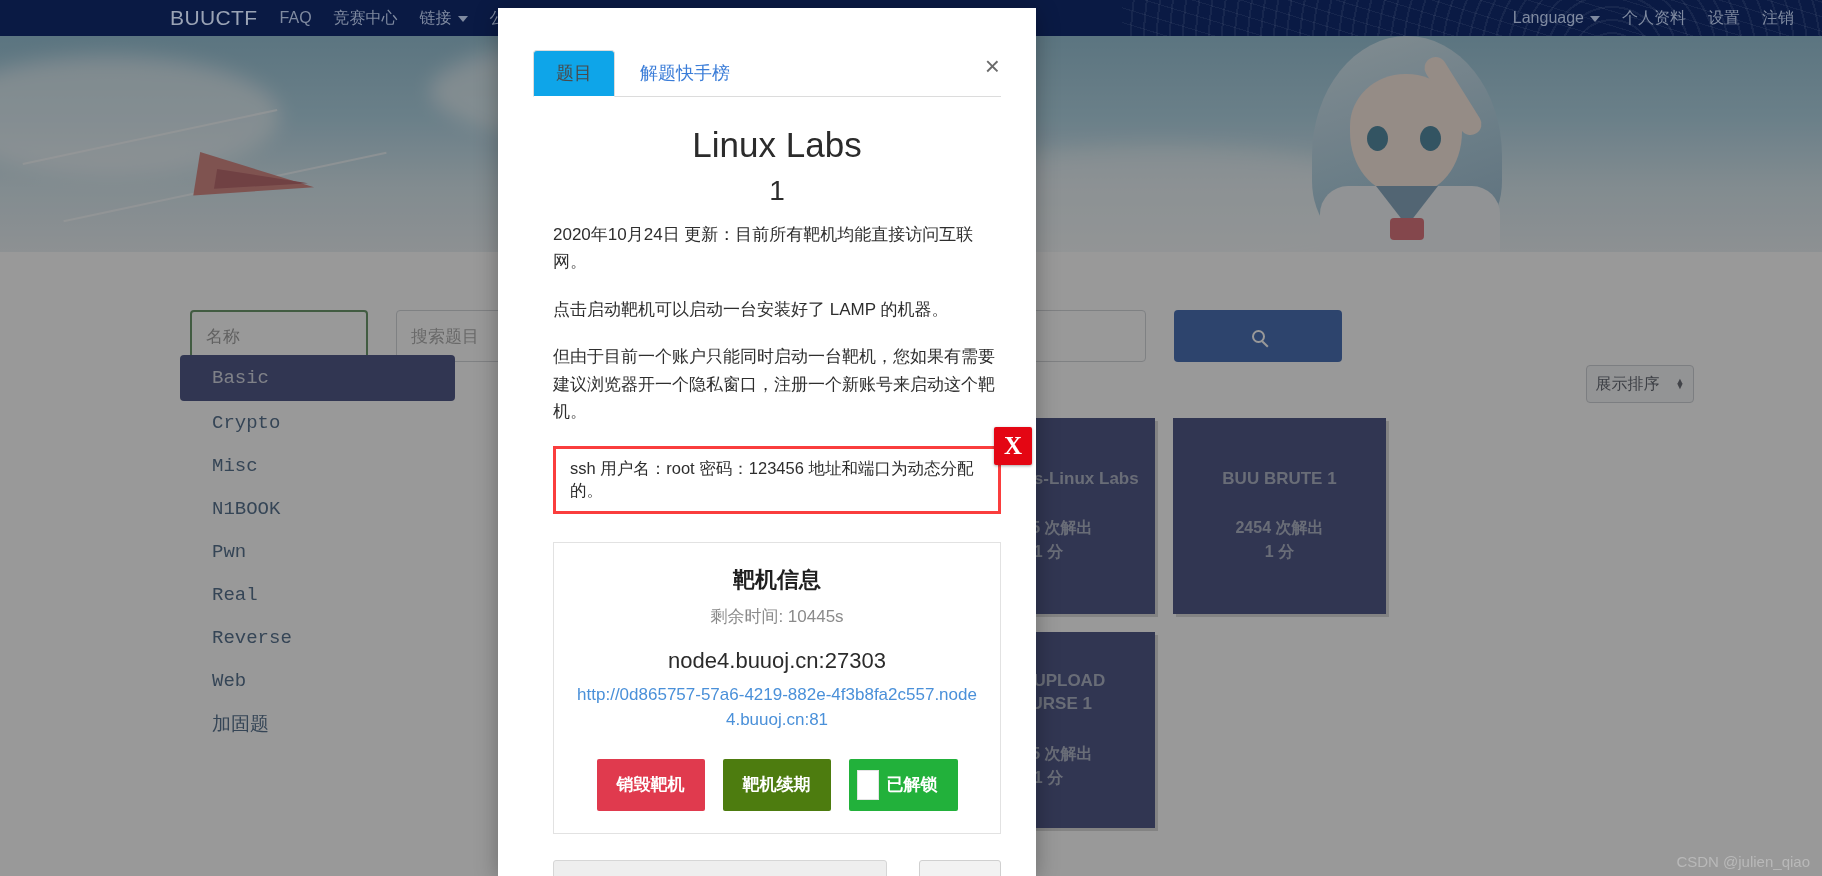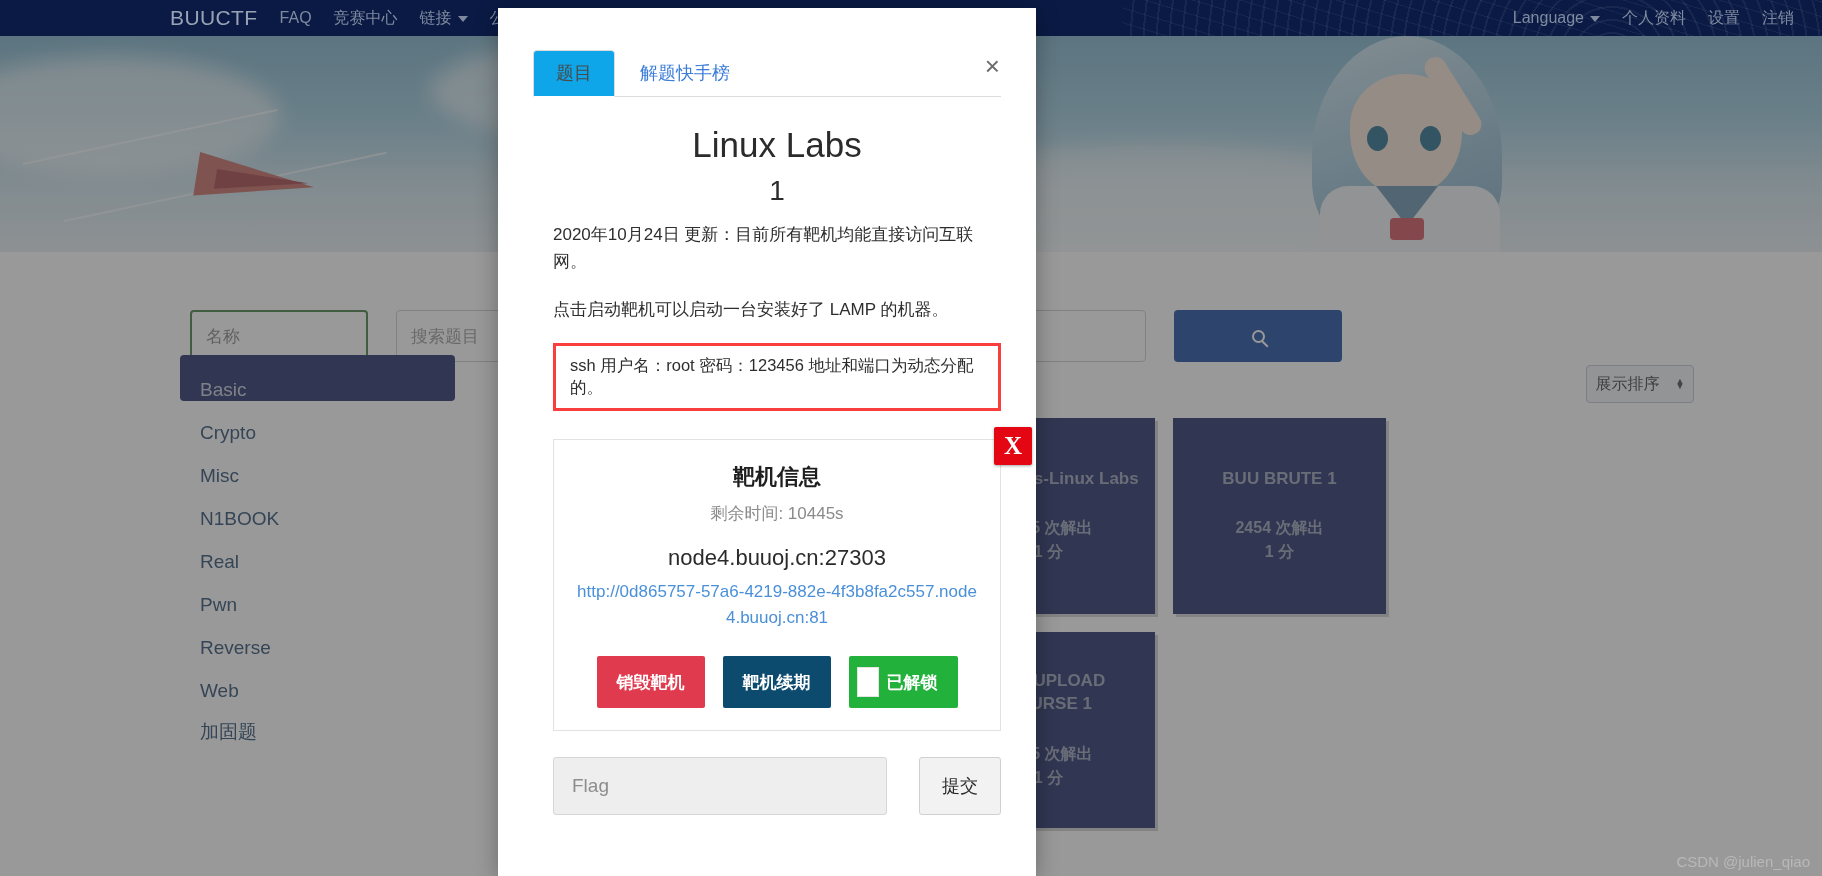--- a/index.html
+++ b/index.html
@@ -230,25 +230,26 @@
 
   
   .sidebar {
     position: absolute;
     top: 355px; left: 180px;
     width: 275px;
   }
   .side-item {
     height: 43px;
     display: flex;
-    align-items: flex-end;
-    padding-left: 20px;
+    align-items: center;
+    padding-left: 32px;
     color: #2f5073;
     font-size: 19px;
     cursor: pointer;
+    font-family: Liberation Mono, monospace;
   }
   .side-item.active {
     background: #27306b;
     color: #c9cedb;
     border-radius: 4px;
     height: 46px;
   }
 
   
   .sort-btn {
@@ -441,21 +442,21 @@
     padding: 0 20px;
     height: 52px;
     cursor: pointer;
     display: inline-flex;
     align-items: center;
     gap: 8px;
     border-radius: 2px;
     font-family: "Liberation Sans", sans-serif;
   }
   .btn-destroy { background: #e03a4e; }
-  .btn-renew   { background: #0c4a6e; }
+  .btn-renew   { background: #4d7c0f; }
   .btn-unlock  { background: #22b13b; padding-left: 8px; }
   .brokenimg {
     display: inline-block;
     width: 22px; height: 30px;
     background: #fff;
     border: 1px solid #e4e4e4;
   }
 
   .flag-row {
     display: flex;
@@ -555,24 +556,24 @@
       <div class="side-item">
         <span>Crypto</span>
       </div>
       <div class="side-item">
         <span>Misc</span>
       </div>
       <div class="side-item">
         <span>N1BOOK</span>
       </div>
       <div class="side-item">
+        <span>Pwn</span>
+      </div>
+      <div class="side-item">
         <span>Real</span>
-      </div>
-      <div class="side-item">
-        <span>Pwn</span>
       </div>
       <div class="side-item">
         <span>Reverse</span>
       </div>
       <div class="side-item">
         <span>Web</span>
       </div>
       <div class="side-item">
         <span>加固题</span>
       </div>
@@ -675,20 +676,21 @@
         <span>解题快手榜</span>
       </div>
     </div>
 
     <div class="modal-body">
       <div class="chal-title">Linux Labs</div>
       <div class="chal-num">1</div>
 
       <p class="desc-p">2020年10月24日 更新：目前所有靶机均能直接访问互联网。</p>
       <p class="desc-p">点击启动靶机可以启动一台安装好了 LAMP 的机器。</p>
+      <p class="desc-p">但由于目前一个账户只能同时启动一台靶机，您如果有需要建议浏览器开一个隐私窗口，注册一个新账号来启动这个靶机。</p>
 
       <div class="ssh-box">
         <span>ssh 用户名：root 密码：123456 地址和端口为动态分配的。</span>
       </div>
 
       <div class="target-panel">
         <div class="target-h">靶机信息</div>
         <div class="target-time">剩余时间: 10445s</div>
         <div class="target-node">node4.buuoj.cn:27303</div>
         <a class="target-url">http://0d865757-57a6-4219-882e-4f3b8fa2c557.node4.buuoj.cn:81</a>

